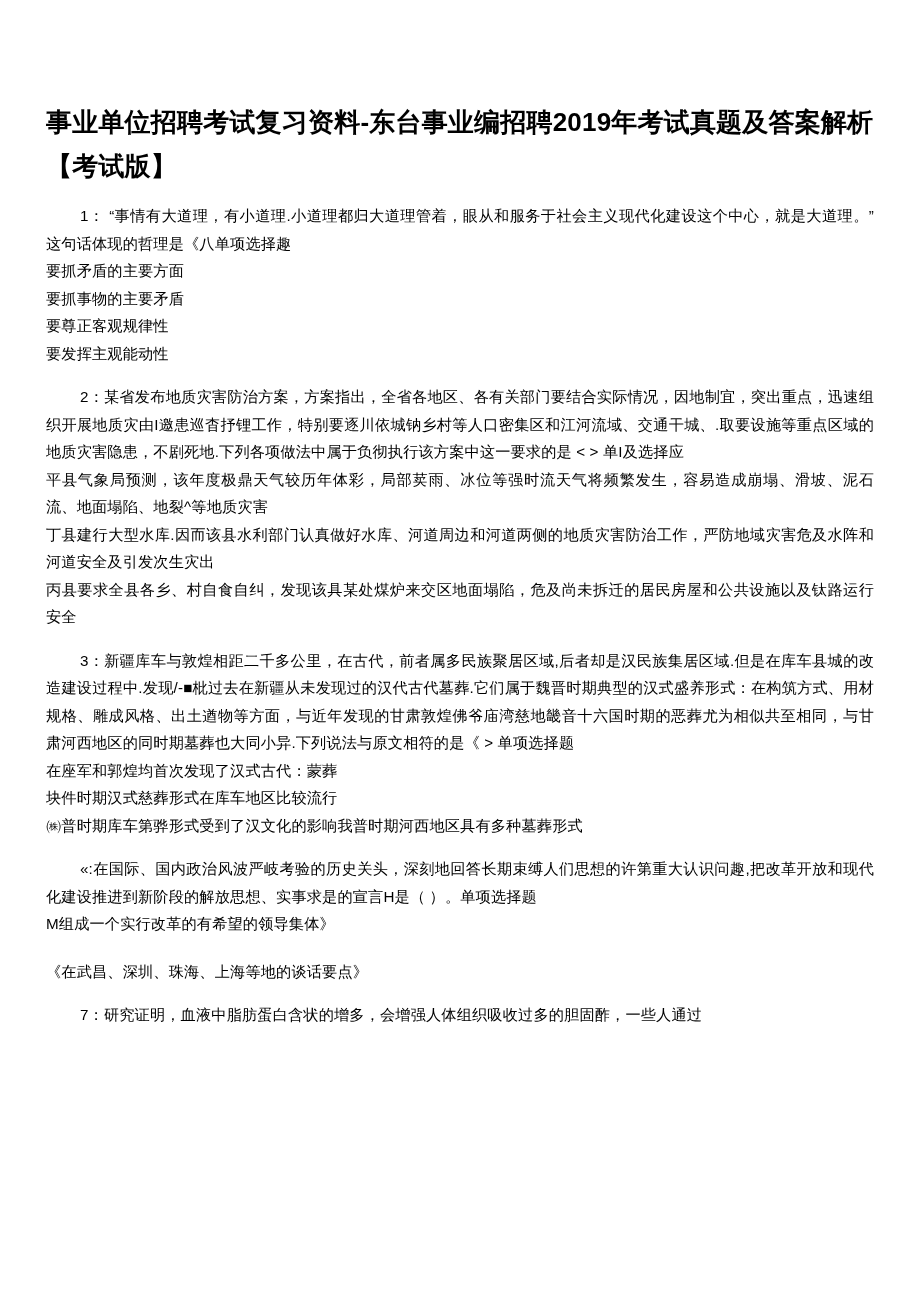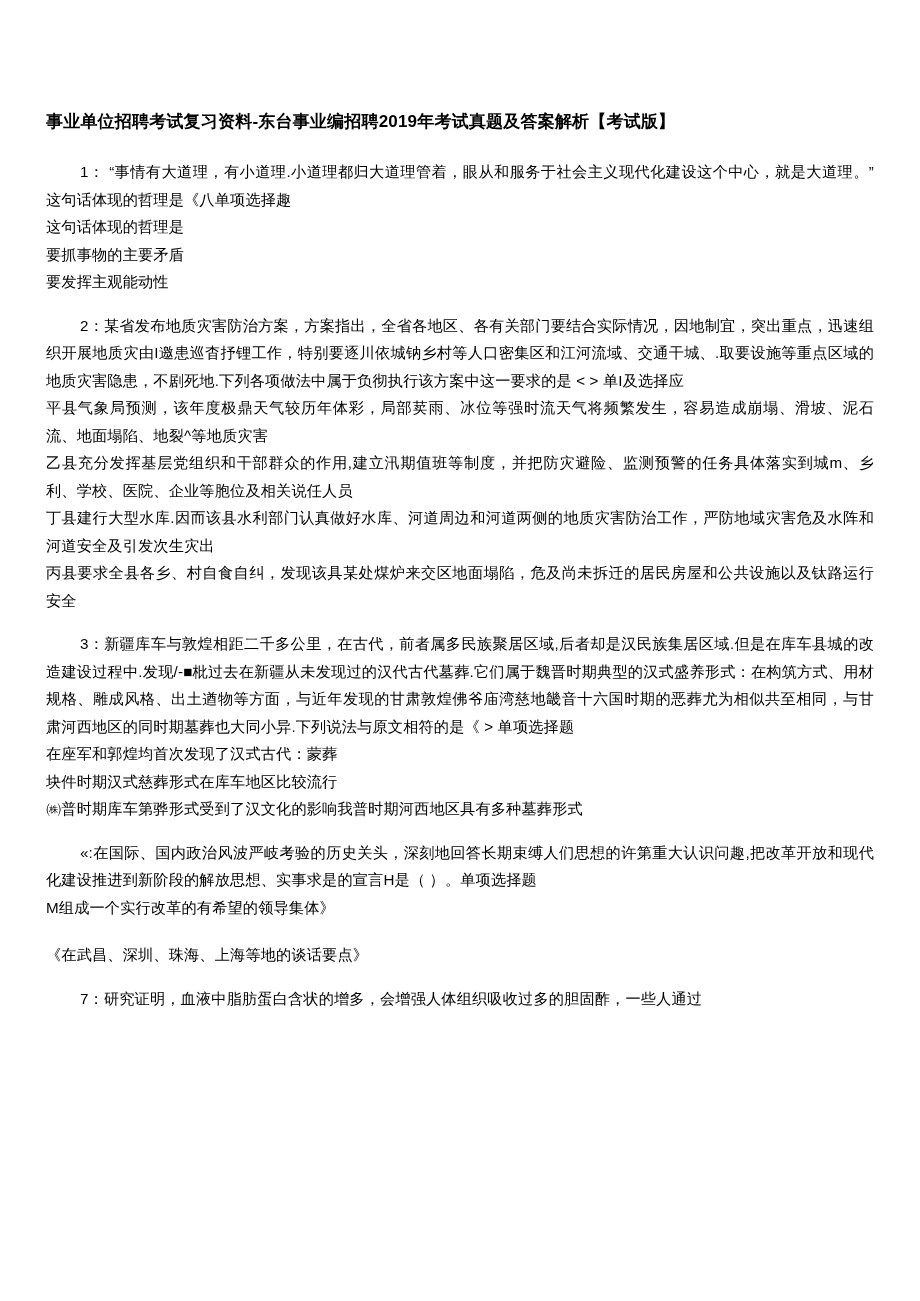--- a/index.html
+++ b/index.html
@@ -15,21 +15,21 @@
     overflow: hidden;
   }
   .page {
     position: relative;
     width: 920px;
     height: 1301px;
     box-sizing: border-box;
     padding: 100px 46px 0 46px;
   }
   .doc-title {
-    font-size: 17px;
+    font-size: 26px;
     font-weight: bold;
     line-height: 44px;
     letter-spacing: 0.2px;
     text-align: left;
     margin: 0 0 14px 0;
   }
   .body-block {
     font-size: 15.2px;
     line-height: 27.5px;
     text-align: justify;
@@ -50,29 +50,29 @@
 <body>
 
 <div class="page">
 
   <h1 class="doc-title">事业单位招聘考试复习资料-东台事业编招聘2019年考试真题及答案解析【考试版】</h1>
 
   <div class="body-block">
 
     <div class="q-block">
       <div class="q-stem">1： “事情有大道理，有小道理.小道理都归大道理管着，眼从和服务于社会主义现代化建设这个中心，就是大道理。” 这句话体现的哲理是《八单项选择趣</div>
-      <div class="opt">这句话体现的哲理是</div>
+      <div class="opt">要抓矛盾的主要方面</div>
       <div class="opt">要抓事物的主要矛盾</div>
+      <div class="opt">要尊正客观规律性</div>
       <div class="opt">要发挥主观能动性</div>
     </div>
 
     <div class="q-block">
       <div class="q-stem">2：某省发布地质灾害防治方案，方案指出，全省各地区、各有关部门要结合实际情况，因地制宜，突出重点，迅速组织开展地质灾由I邀患巡杳抒锂工作，特别要逐川依城钠乡村等人口密集区和江河流域、交通干城、.取要设施等重点区域的地质灾害隐患，不剧死地.下列各项做法中属于负彻执行该方案中这一要求的是 &lt; &gt; 单I及选择应</div>
       <div class="opt">平县气象局预测，该年度极鼎天气较历年体彩，局部荬雨、冰位等强时流天气将频繁发生，容易造成崩塌、滑坡、泥石流、地面塌陷、地裂^等地质灾害</div>
-      <div class="opt">乙县充分发挥基层党组织和干部群众的作用,建立汛期值班等制度，并把防灾避险、监测预警的任务具体落实到城m、乡利、学校、医院、企业等胞位及相关说任人员</div>
       <div class="opt">丁县建行大型水库.因而该县水利部门认真做好水库、河道周边和河道两侧的地质灾害防治工作，严防地域灾害危及水阵和河道安全及引发次生灾出</div>
       <div class="opt">丙县要求全县各乡、村自食自纠，发现该具某处煤炉来交区地面塌陷，危及尚未拆迁的居民房屋和公共设施以及钛路运行安全</div>
     </div>
 
     <div class="q-block">
       <div class="q-stem">3：新疆库车与敦煌相距二千多公里，在古代，前者属多民族聚居区域,后者却是汉民族集居区域.但是在库车县城的改造建设过程中.发现/-■枇过去在新疆从未发现过的汉代古代墓葬.它们属于魏晋时期典型的汉式盛养形式：在构筑方式、用材规格、雕成风格、出土遒物等方面，与近年发现的甘肃敦煌佛爷庙湾慈地畿音十六国时期的恶葬尤为相似共至相同，与甘肃河西地区的同时期墓葬也大同小异.下列说法与原文相符的是《 &gt; 单项选择题</div>
       <div class="opt">在座军和郭煌均首次发现了汉式古代：蒙葬</div>
       <div class="opt">块件时期汉式慈葬形式在库车地区比较流行</div>
       <div class="opt">㈱普时期库车第骅形式受到了汉文化的影响我普时期河西地区具有多种墓葬形式</div>
     </div>

